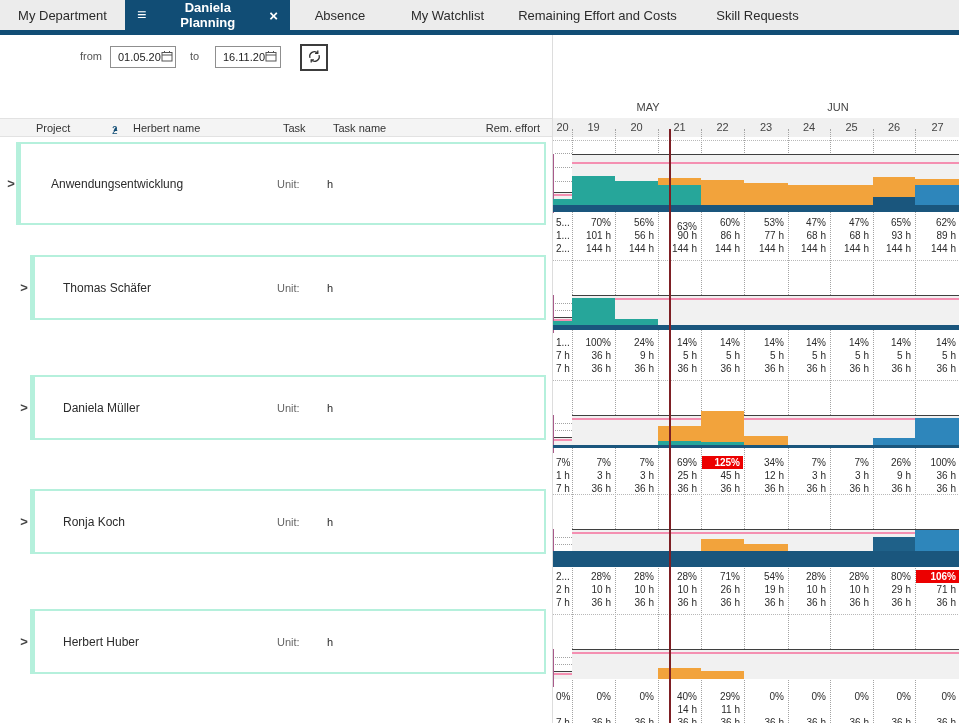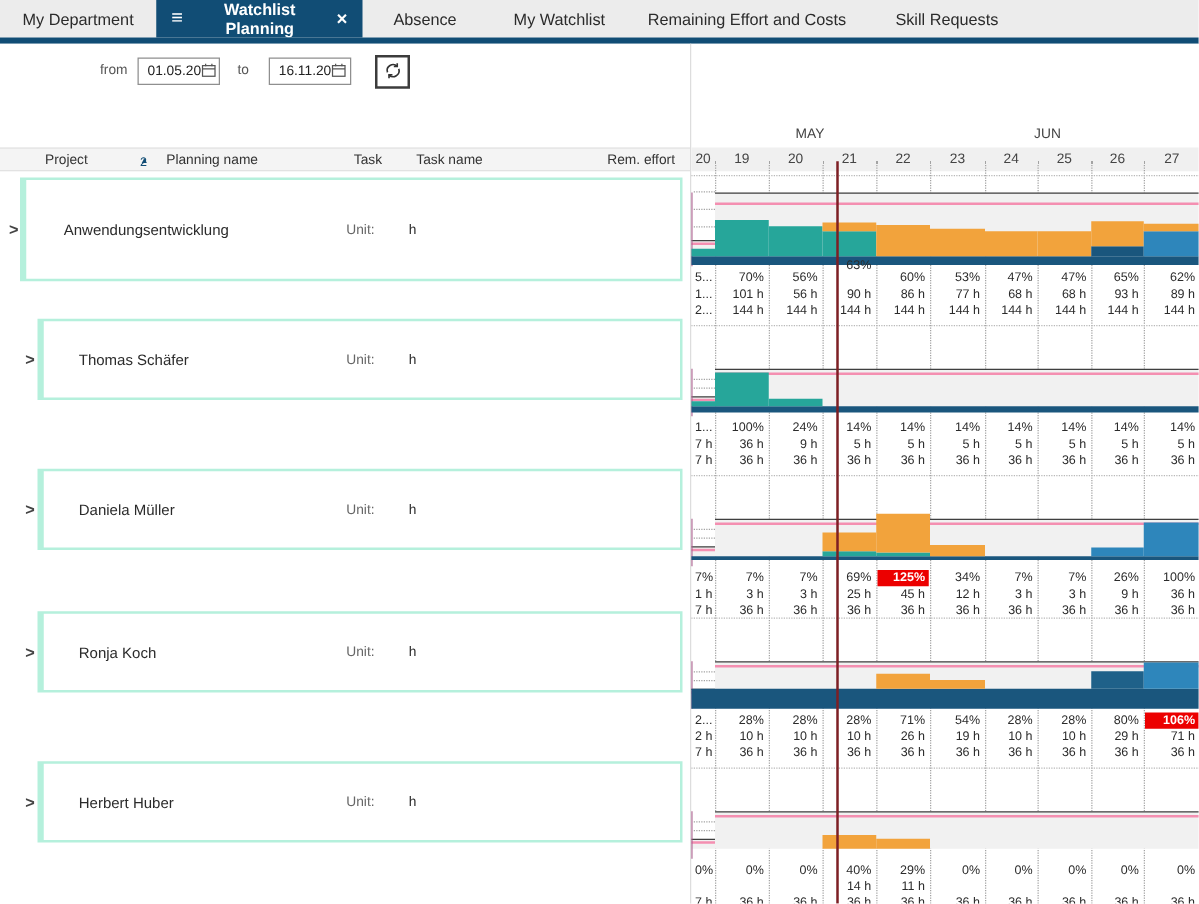--- a/index.html
+++ b/index.html
@@ -55,21 +55,21 @@
   .vcell.alert{color:#fff;font-weight:bold;}
   #todayline{position:absolute;top:94px;bottom:0;width:2px;}
 </style>
 </head>
 <body>
 
 <div id="tabbar">
     <div class="tab" style="width: 125px;">My Department</div>
     <div class="tab active" style="width: 165px;">
       <span class="burger">≡</span>
-      <span class="tlabel">Watchlist Planning</span>
+      <span class="tlabel">Daniela Planning</span>
       <span class="tclose">×</span>
     </div>
     <div class="tab" style="width: 100px;">Absence</div>
     <div class="tab" style="width: 115px;">My Watchlist</div>
     <div class="tab" style="width: 185px;">Remaining Effort and Costs</div>
     <div class="tab" style="width: 135px;">Skill Requests</div>
   </div>
 <div id="bluebar"></div>
 
 <div id="main">
@@ -108,21 +108,21 @@
         </svg>
       </span>
     </button>
 
     <div id="lheader">
       <span style="left:36px">Project</span>
       <span style="left:112px" class="sortbadge">
           <span>2</span>
           <span class="tri">▲</span>
         </span>
-      <span style="left:133px">Planning name</span>
+      <span style="left:133px">Herbert name</span>
       <span style="left:283px">Task</span>
       <span style="left:333px">Task name</span>
       <span style="left:440px;width:100px;text-align:right">Rem. effort</span>
     </div>
     <div id="cards">
         <div class="card" style="left: 16px; top: 107px; width: 530px; height: 83px;">
           <span class="cname" style="left: 30px;">Anwendungsentwicklung</span>
           <span class="ulabel" style="left: 256px;">Unit:</span>
           <span class="uval" style="left: 306px;">h</span>
         </div>
@@ -206,21 +206,21 @@
         </div>
         <div class="vcell lft" style="left: 1px; width: 17px; top: 79px;">5...</div>
         <div class="vcell lft" style="left: 1px; width: 17px; top: 92px;">1...</div>
         <div class="vcell lft" style="left: 1px; width: 17px; top: 105px;">2...</div>
         <div class="vcell" style="left: 20px; width: 41px; top: 79px;">70%</div>
         <div class="vcell" style="left: 20px; width: 41px; top: 92px;">101 h</div>
         <div class="vcell" style="left: 20px; width: 41px; top: 105px;">144 h</div>
         <div class="vcell" style="left: 63px; width: 41px; top: 79px;">56%</div>
         <div class="vcell" style="left: 63px; width: 41px; top: 92px;">56 h</div>
         <div class="vcell" style="left: 63px; width: 41px; top: 105px;">144 h</div>
-        <div class="vcell" style="left: 106px; width: 41px; top: 69px;">63%</div>
+        <div class="vcell" style="left: 106px; width: 41px; top: 83px;">63%</div>
         <div class="vcell" style="left: 106px; width: 41px; top: 92px;">90 h</div>
         <div class="vcell" style="left: 106px; width: 41px; top: 105px;">144 h</div>
         <div class="vcell" style="left: 149px; width: 41px; top: 79px;">60%</div>
         <div class="vcell" style="left: 149px; width: 41px; top: 92px;">86 h</div>
         <div class="vcell" style="left: 149px; width: 41px; top: 105px;">144 h</div>
         <div class="vcell" style="left: 192px; width: 42px; top: 79px;">53%</div>
         <div class="vcell" style="left: 192px; width: 42px; top: 92px;">77 h</div>
         <div class="vcell" style="left: 192px; width: 42px; top: 105px;">144 h</div>
         <div class="vcell" style="left: 236px; width: 40px; top: 79px;">47%</div>
         <div class="vcell" style="left: 236px; width: 40px; top: 92px;">68 h</div>

